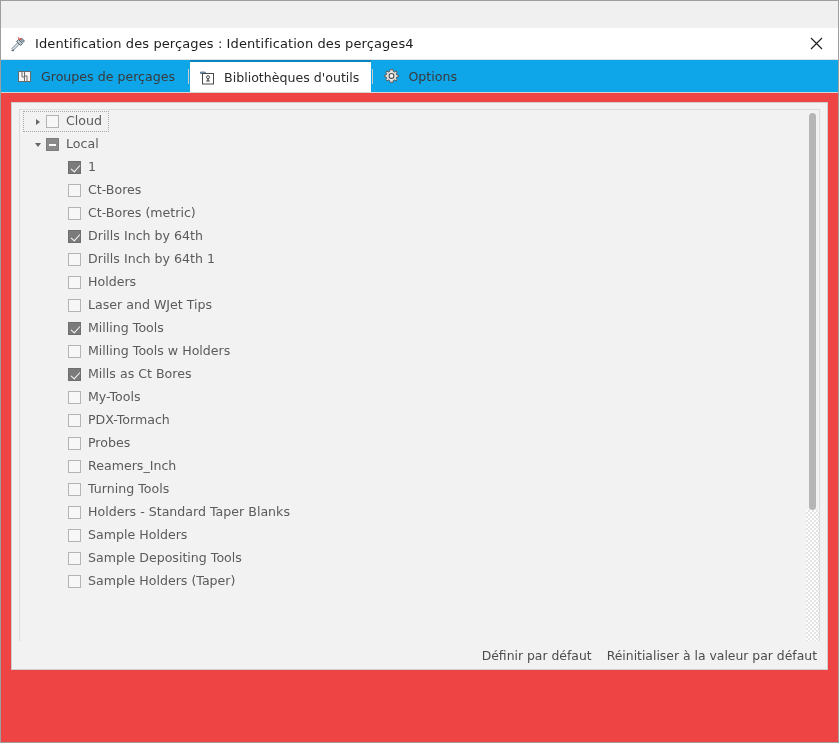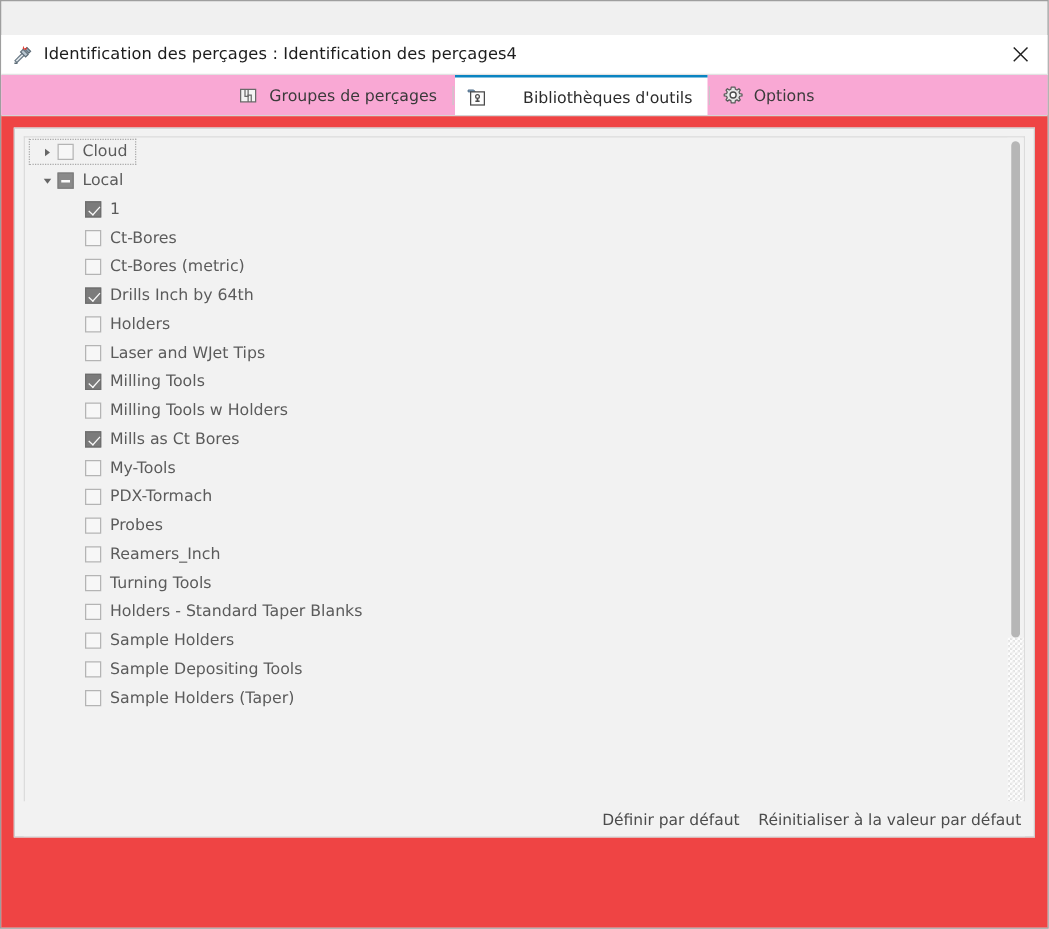--- a/index.html
+++ b/index.html
@@ -63,27 +63,26 @@
     align-items: center;
     justify-content: center;
     cursor: default;
   }
   .close-btn svg { display: block; }
 
   
   .tabstrip {
     height: 32px;
     min-height: 32px;
-    background: #f9a8d4;
+    background: #0ea5e9;
     display: flex;
     align-items: stretch;
     padding-left: 6px;
     position: relative;
     box-sizing: border-box;
-    justify-content: center;
   }
   .tab {
     display: flex;
     align-items: center;
     padding: 0 12px 0 9px;
     box-sizing: border-box;
     cursor: default;
     position: relative;
     background: transparent;
     border: none;
@@ -92,21 +91,21 @@
   .tab .tab-label {
     font-size: 12.6px;
     color: #3a3a3a;
     white-space: nowrap;
   }
   .tab.active {
     background: #ffffff;
     border-top: 2px solid #0a84c1;
     padding-top: 0;
   }
-  .tab.active .tab-label { color: #2b2b2b; margin-left: 20px; }
+  .tab.active .tab-label { color: #2b2b2b; }
   .tab-sep {
     width: 1px;
     align-self: center;
     height: 15px;
     background: #c8c8c8;
     margin: 0 1px;
   }
   .tab-icon { width: 17px; height: 17px; flex: 0 0 auto; position: relative; }
   .tab-icon svg { display: block; }
 
@@ -424,20 +423,27 @@
               <div class="row-inner lvl2">
                 <span class="twisty spacer"></span>
                 <span class="cbox checked"></span>
                 <span class="node-label">Drills Inch by 64th</span>
               </div>
             </div>
             <div class="tree-row">
               <div class="row-inner lvl2">
                 <span class="twisty spacer"></span>
                 <span class="cbox"></span>
+                <span class="node-label">Drills Inch by 64th 1</span>
+              </div>
+            </div>
+            <div class="tree-row">
+              <div class="row-inner lvl2">
+                <span class="twisty spacer"></span>
+                <span class="cbox"></span>
                 <span class="node-label">Holders</span>
               </div>
             </div>
             <div class="tree-row">
               <div class="row-inner lvl2">
                 <span class="twisty spacer"></span>
                 <span class="cbox"></span>
                 <span class="node-label">Laser and WJet Tips</span>
               </div>
             </div>

